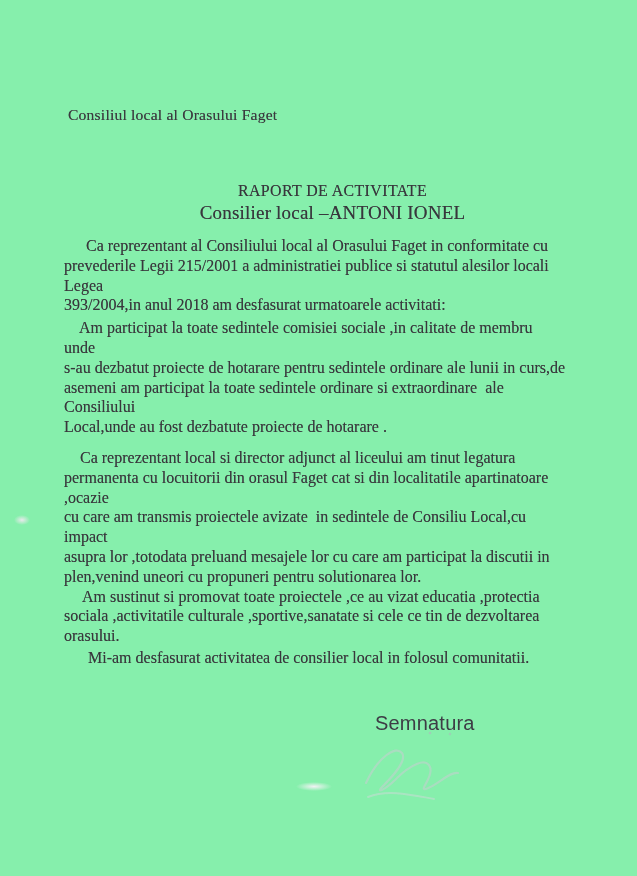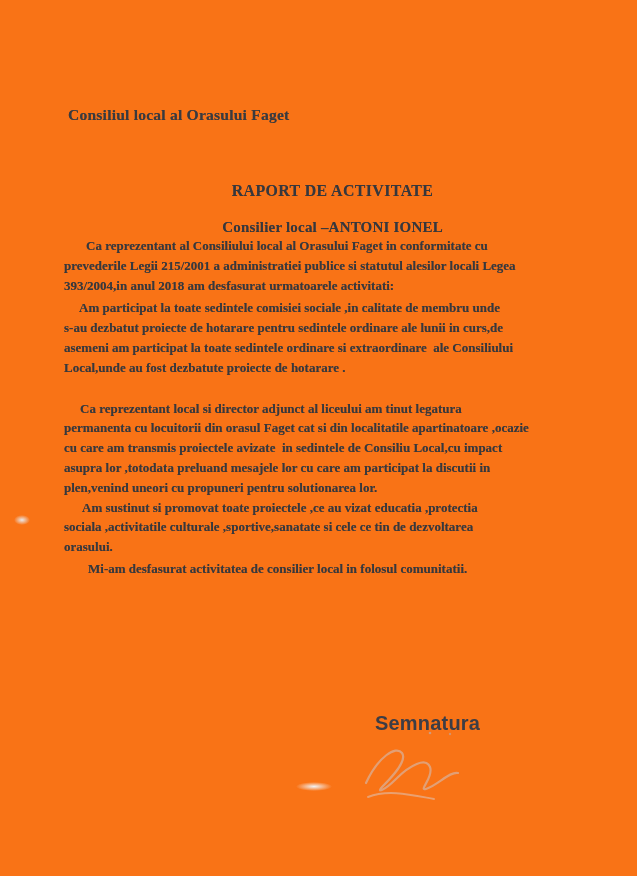--- a/index.html
+++ b/index.html
@@ -5,22 +5,21 @@
   html,body{margin:0;padding:0;}
   body{
     width:637px;height:876px;
     background:#ffffff;
     font-family:"Liberation Serif","DejaVu Serif",serif;
     position:relative;
     overflow:hidden;
   }
   .page{
     position:absolute;inset:0;
-    background:#f97316;
-    font-weight:bold;
+    background:#86efac;
   }
   
   .org-line{
     position:absolute;
     left:68px;top:106px;
     font-size:15.6px;
     color:#3a3a3e;
     letter-spacing:0.2px;
     text-shadow:0 0 0.6px rgba(70,70,75,0.65);
   }
@@ -34,41 +33,41 @@
     box-sizing:border-box;
     color:#37373c;
     text-shadow:0 0 0.6px rgba(70,70,75,0.65);
   }
   .doc-title{
     font-size:15.9px;
     letter-spacing:0.4px;
     line-height:20px;
   }
   .doc-subtitle{
-    font-size:15px;
+    font-size:19px;
     letter-spacing:0.2px;
-    margin-top:16px;
+    margin-top:2px;
     line-height:20px;
   }
   
   .body-text{
     position:absolute;
     left:64px;top:236px;
     width:502px;
-    font-size:13px;
+    font-size:16px;
     line-height:19.8px;
     color:#38383c;
     text-shadow:0 0 0.6px rgba(70,70,75,0.6);
   }
   .para{
     margin:0;
     white-space:pre-wrap;
   }
   .para.p1{text-indent:22px;margin-bottom:3px;}
-  .para.p2{text-indent:15px;margin-bottom:21px;}
+  .para.p2{text-indent:15px;margin-bottom:11px;}
   .para.p3{text-indent:18px;margin-bottom:2px;}
   .para.p4{text-indent:16px;margin-bottom:0;}
   .para.p5{text-indent:13px;margin-bottom:5px;}
   .para.p6{text-indent:13px;margin-bottom:5px;}
   .para.p7{text-indent:11px;margin-bottom:5px;}
   .para.p8{text-indent:24px;}
   
   .signature-label{
     position:absolute;
     left:375px;top:712px;

